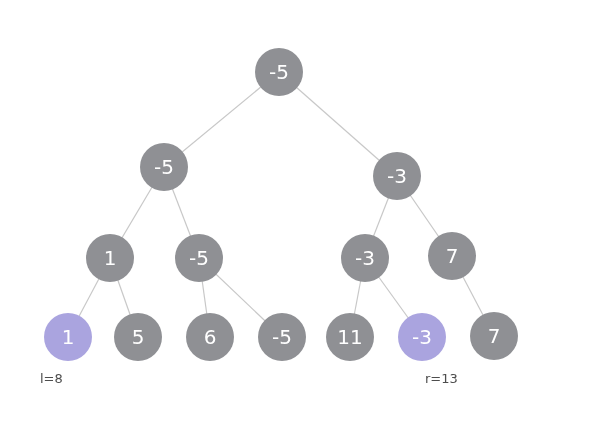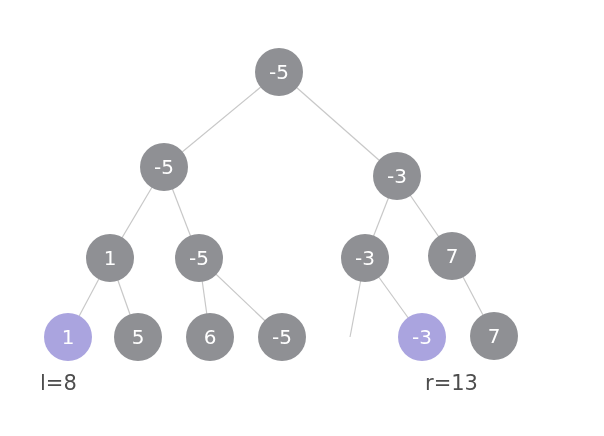--- a/index.html
+++ b/index.html
@@ -38,21 +38,21 @@
     justify-content: center;
     font-size: 20px;
     line-height: 1;
     user-select: none;
   }
   .node.highlighted {
     background: var(--node-highlight, #aaa4df);
   }
   .range-label {
     position: absolute;
-    font-size: 21px;
+    font-size: 13px;
     color: var(--label-text, #4d4d4d);
     white-space: nowrap;
   }
 </style>
 </head>
 <body>
 
 <div class="canvas">
 
   <svg class="edges-layer" viewBox="0 0 604 436" xmlns="http://www.w3.org/2000/svg">
@@ -97,20 +97,23 @@
     </div>
   <div class="node" style="left:114px; top:313px;">
       <span>5</span>
     </div>
   <div class="node" style="left:186px; top:313px;">
       <span>6</span>
     </div>
   <div class="node" style="left:258px; top:313px;">
       <span>-5</span>
     </div>
+  <div class="node" style="left:326px; top:313px;">
+      <span>11</span>
+    </div>
   <div class="node highlighted" style="left:398px; top:313px;">
       <span>-3</span>
     </div>
   <div class="node" style="left:470px; top:312px;">
       <span>7</span>
     </div>
 
   <div class="range-label" style="left:40px; top:371px;">l=8</div>
 
   <div class="range-label" style="left:425px; top:371px;">r=13</div>

